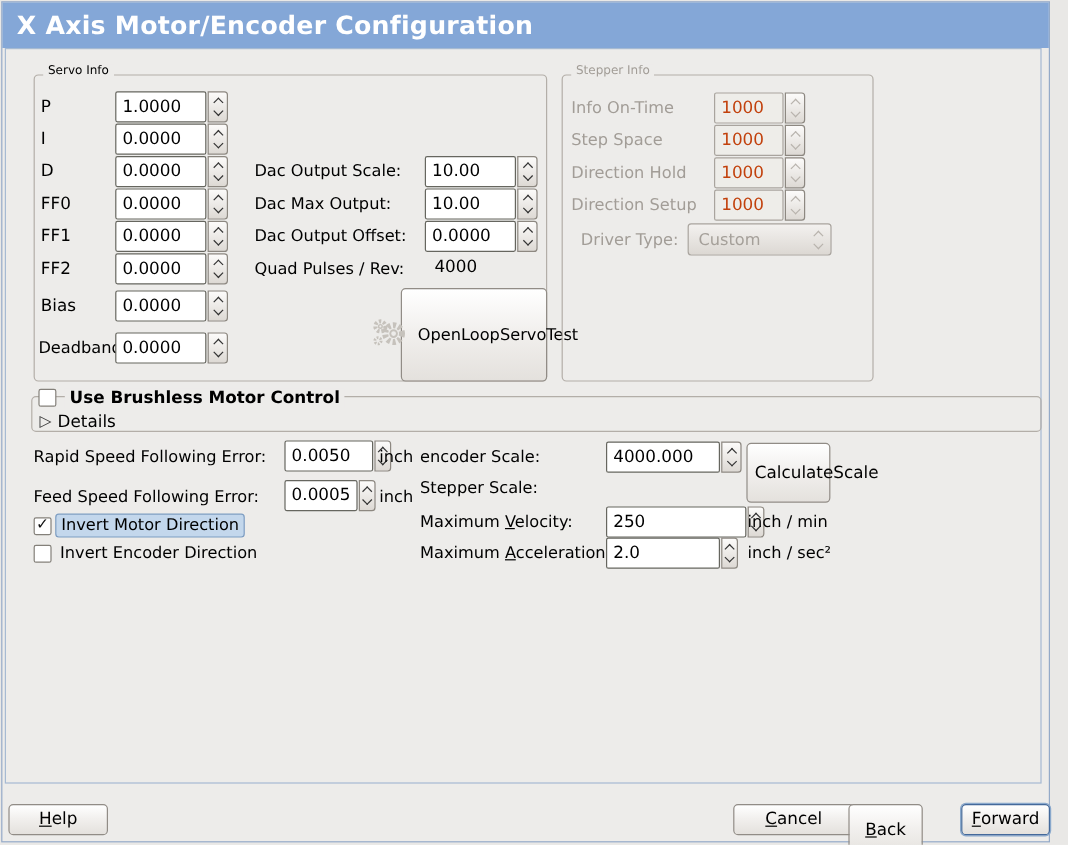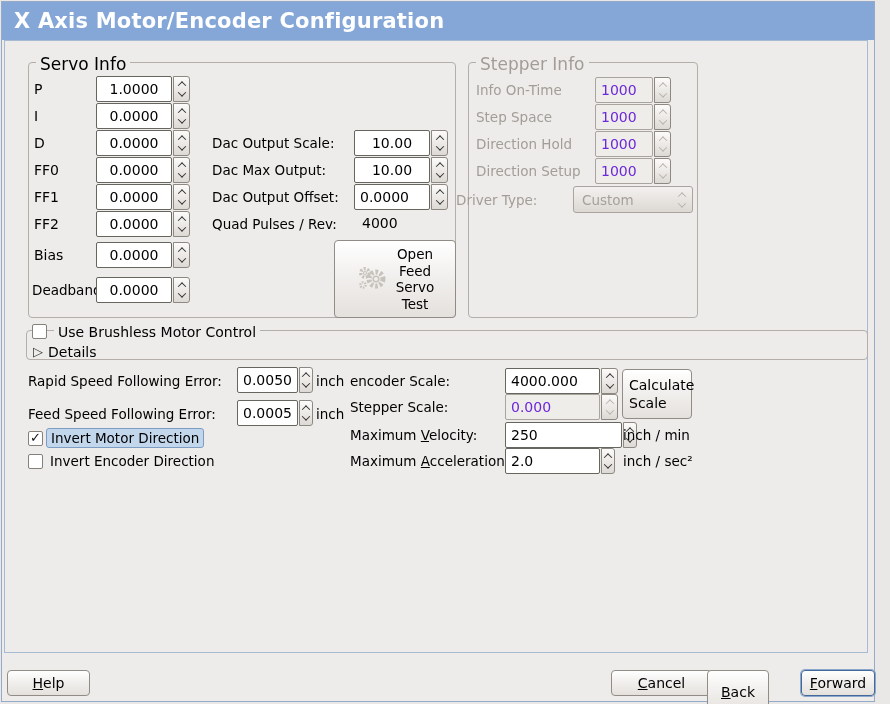--- a/index.html
+++ b/index.html
@@ -1,44 +1,44 @@
 <!DOCTYPE html>
 <html><head>
 <meta charset="utf-8">
 <style>
   html,body{margin:0;padding:0}
   body{width:890px;height:704px;background:#e9e8e6;font-family:"DejaVu Sans","Liberation Sans",sans-serif;color:#000;position:relative;-webkit-font-smoothing:antialiased}
   .window{position:absolute;left:1px;top:1px;width:874px;height:701px;background:#edeceа;background-color:#edecea;border:1px solid #94aac8;box-sizing:border-box}
   .titlebar{position:absolute;left:0;top:0;width:100%;height:38px;background:#84a7d7;color:#ffffff;font-size:21px;font-weight:bold;line-height:38px;padding-left:12px;box-sizing:border-box;letter-spacing:.2px}
   .content{position:absolute;left:2px;top:38px;width:864px;height:613px;border:1px solid #a6bad2;background:#edecea;box-sizing:border-box}
   .gtkframe{position:absolute;border:1px solid #b3aea8;border-radius:4px;box-sizing:border-box}
-  .frametitle{position:absolute;top:-9px;left:7px;background:#edecea;padding:0 4px;font-size:17px;white-space:nowrap}
+  .frametitle{position:absolute;top:-9px;left:7px;background:#edecea;padding:0 4px;font-size:10px;white-space:nowrap}
   .lbl{position:absolute;font-size:13.5px;white-space:nowrap}
   .val-static{position:absolute;font-size:14px;white-space:nowrap}
   .dis-text{color:#a29d97}
   .spinbox{position:absolute;display:flex;height:26px}
   .field{background:#fff;border:1px solid #66665f;border-radius:2px;display:flex;align-items:center;padding:0 5px;font-size:14px;height:100%;box-sizing:border-box;overflow:hidden;white-space:nowrap}
-  .field.center{justify-content:center}
+  .field.center{}
   .spinbtn{width:17px;margin-left:1px;border:1px solid #8d8881;border-radius:0 3px 3px 0;background:linear-gradient(#fcfbfa,#ddd9d4);display:flex;flex-direction:column;align-items:center;justify-content:center;gap:4px;height:100%;box-sizing:border-box}
   .chu,.chd{display:block;width:5px;height:5px;border-left:1.6px solid #333;border-top:1.6px solid #333}
   .chu{transform:rotate(45deg) translate(1px,1px)}
   .chd{transform:rotate(-135deg) translate(1px,1px)}
-  .dis .field{background:#eeede9;color:#6d28d9;border-color:#a9a49e}
+  .dis .field{background:#eeede9;color:#c2410c;border-color:#a9a49e}
   .dis .chu,.dis .chd{border-color:#b8b3ad}
   .combo{position:absolute;display:flex;align-items:center;height:27px;border:1px solid #a9a49e;border-radius:3px;background:linear-gradient(#f3f1ef,#dcd8d3);box-sizing:border-box;font-size:13.5px}
   .combo .ctext{flex:1;padding-left:8px;color:#a5a09a}
   .combo .carrows{width:20px;display:flex;flex-direction:column;align-items:center;gap:4px}
   .btn{position:absolute;background:linear-gradient(#ffffff,#f2f0ee 45%,#e4e1dd);border:1px solid #918c86;border-radius:4px;display:flex;align-items:center;justify-content:center;font-size:14px;box-sizing:border-box;cursor:default}
   .btn.default{border-color:#44699a;box-shadow:0 0 0 1px #89a8cc}
   .cb{position:absolute;width:15px;height:15px;background:#fff;border:1px solid #84807a;border-radius:2px;box-sizing:border-box;font-size:13px;line-height:12px;text-align:center;font-weight:bold;color:#111}
   .hl{position:absolute;background:#c3d7ec;border:1px solid #7d9dc2;border-radius:3px;padding:1px 4px;font-size:13.5px;white-space:nowrap}
   .mn{text-decoration:underline}
-  .bold{font-weight:normal;font-size:14px}
+  .bold{font-weight:bold;font-size:14px}
   .expander-tri{position:absolute;font-size:13px;color:#333}
-  .btncol{display:flex;flex-direction:column;align-items:center;line-height:16.5px;font-size:13.5px}
+  .btncol{display:flex;align-items:center;line-height:16.5px;font-size:13.5px}
   .btncol.la{align-items:flex-start;line-height:18px;font-size:14px}
   .gear{flex:0 0 auto}
 </style>
 </head>
 <body>
 
 <div class="window">
   <div class="titlebar">X Axis Motor/Encoder Configuration</div>
   <div class="content"></div>
 
@@ -177,27 +177,27 @@
           <circle cx="20" cy="17" r="7" stroke-width="5" stroke-dasharray="2.6 2"></circle>
           <circle cx="20" cy="17" r="2.8" stroke-width="1.6"></circle>
           <circle cx="9" cy="11" r="4.2" stroke-width="3.4" stroke-dasharray="2 1.6"></circle>
           <circle cx="9" cy="11" r="1.5" stroke-width="1.2"></circle>
           <circle cx="7" cy="23" r="2.6" stroke-width="2.4" stroke-dasharray="1.5 1.2"></circle>
         </g>
       </svg>
     </span>
     <span class="btncol">
       <span>Open</span>
-      <span>Feed</span>
+      <span>Loop</span>
       <span>Servo</span>
       <span>Test</span>
     </span>
   </div>
 
-  <div class="gtkframe" style="left:466px;top:60px;width:230px;height:256px">
+  <div class="gtkframe" style="left:466px;top:60px;width:260px;height:256px">
     <span class="frametitle dis-text">Stepper Info</span>
   </div>
 
   <span class="lbl dis-text" style="left:474px;top:80px">Info On-Time</span>
   <div class="spinbox dis" style="left:593px;top:75px">
     <div class="field" style="width:58px">
         <span>1000</span>
       </div>
     <div class="spinbtn">
         <i class="chu"></i>
@@ -231,38 +231,38 @@
   <div class="spinbox dis" style="left:593px;top:156px">
     <div class="field" style="width:58px">
         <span>1000</span>
       </div>
     <div class="spinbtn">
         <i class="chu"></i>
         <i class="chd"></i>
       </div>
   </div>
 
-  <span class="lbl dis-text" style="left:454px;top:190px">Driver Type:</span>
+  <span class="lbl dis-text" style="left:482px;top:190px">Driver Type:</span>
   <div class="combo" style="left:571px;top:184px;width:120px">
     <span class="ctext">Custom</span>
     <span class="carrows">
         <i class="chu" style="border-color:#b8b3ad"></i>
         <i class="chd" style="border-color:#b8b3ad"></i>
       </span>
   </div>
 
   <div class="gtkframe" style="left:24px;top:328px;width:842px;height:30px"></div>
   <span class="cb" style="left:30px;top:322px;background:#edecea00;background-color:#fff"><span></span></span>
   <span class="lbl bold" style="left:52px;top:322px;background:#edecea;padding:0 4px">Use Brushless Motor Control</span>
   <span class="expander-tri" style="left:31px;top:342px">▷</span>
   <span class="lbl" style="left:46px;top:342px;font-size:14px">Details</span>
 
   <span class="lbl" style="left:26px;top:371px">Rapid Speed Following Error:</span>
   <div class="spinbox" style="left:235px;top:365px">
-    <div class="field" style="width:61px">
+    <div class="field" style="width:74px">
         <span>0.0050</span>
       </div>
     <div class="spinbtn" style="width:14px">
         <i class="chu"></i>
         <i class="chd"></i>
       </div>
   </div>
   <span class="lbl" style="left:314px;top:371px">inch</span>
 
   <span class="lbl" style="left:26px;top:404px">Feed Speed Following Error:</span>
@@ -289,29 +289,20 @@
     <div class="field" style="width:95px">
         <span>4000.000</span>
       </div>
     <div class="spinbtn">
         <i class="chu"></i>
         <i class="chd"></i>
       </div>
   </div>
 
   <span class="lbl" style="left:348px;top:397px">Stepper Scale:</span>
-  <div class="spinbox dis" style="left:503px;top:392px">
-    <div class="field" style="width:95px">
-        <span>0.000</span>
-      </div>
-    <div class="spinbtn">
-        <i class="chu"></i>
-        <i class="chd"></i>
-      </div>
-  </div>
 
   <span class="lbl" style="left:348px;top:425px"><span>Maximum </span><span class="mn">V</span><span>elocity:</span></span>
   <div class="spinbox" style="left:503px;top:420px">
     <div class="field" style="width:117px">
         <span>250</span>
       </div>
     <div class="spinbtn" style="width:14px">
         <i class="chu"></i>
         <i class="chd"></i>
       </div>

